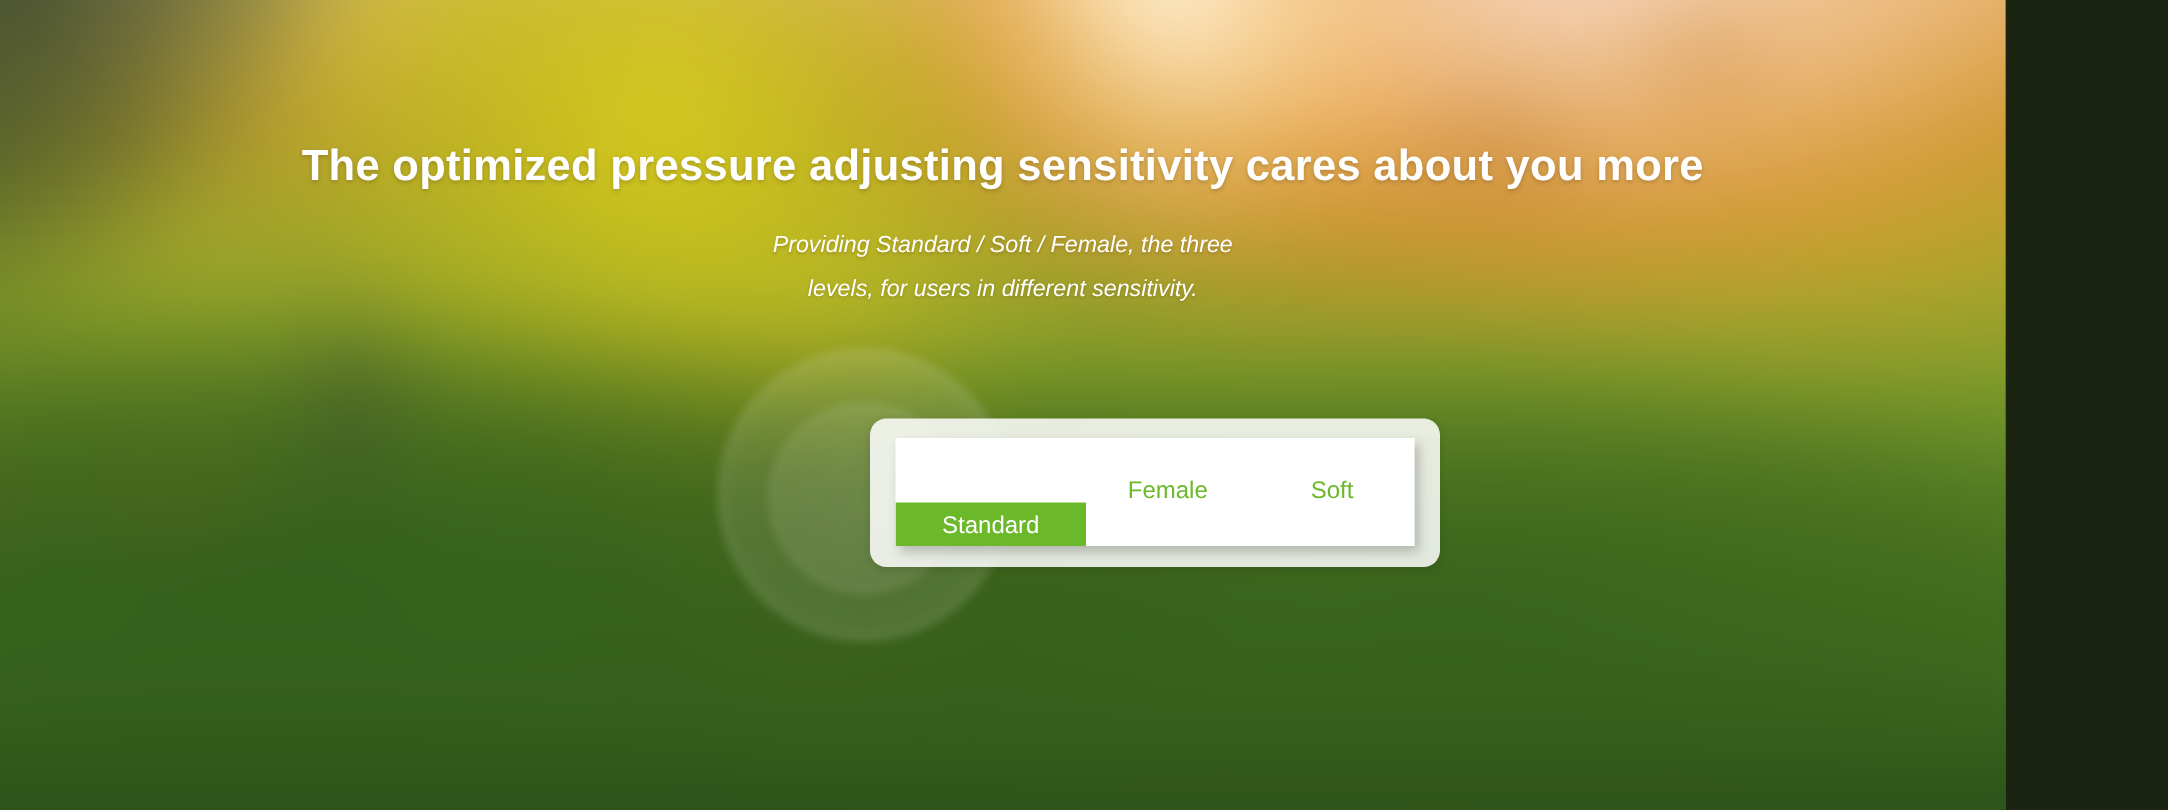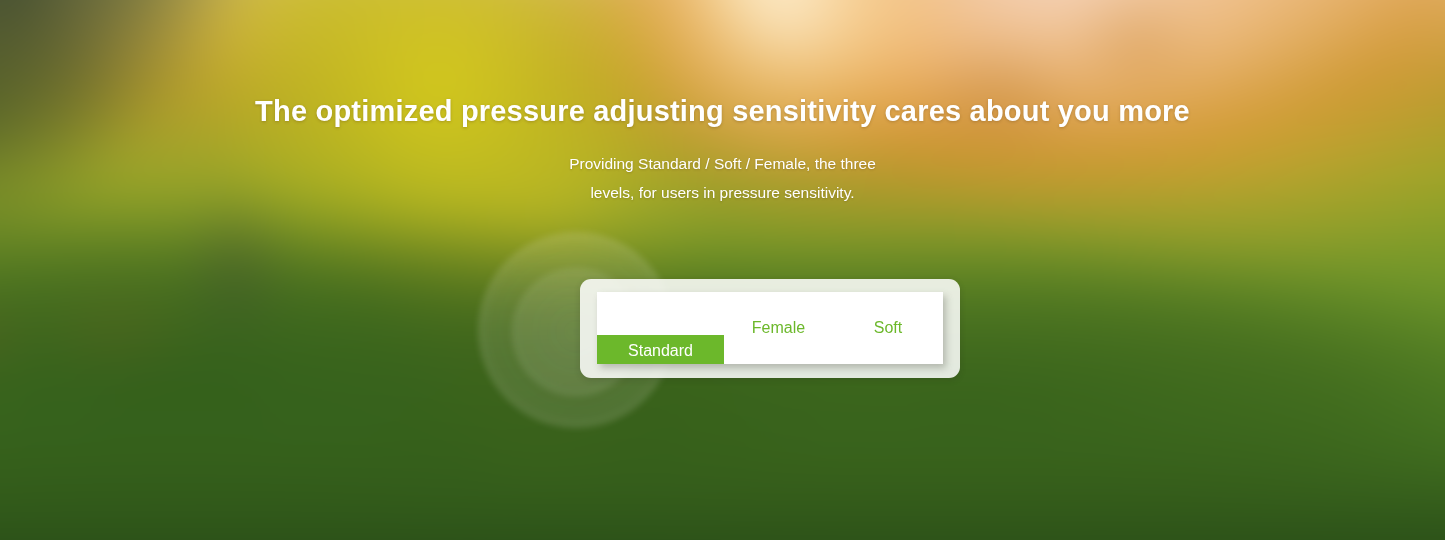--- a/index.html
+++ b/index.html
@@ -6,21 +6,21 @@
     margin: 0;
     padding: 0;
     background: #1b2410;
   }
   body {
     font-family: "Liberation Sans", "DejaVu Sans", sans-serif;
   }
 
   .stage {
     position: relative;
-    width: 1445px;
+    width: 1337px;
     height: 540px;
     overflow: hidden;
     background: #6d7a22;
   }
 
   
   .bg-layer {
     position: absolute;
     inset: -60px;
     pointer-events: none;
@@ -174,20 +174,21 @@
     position: absolute;
     left: 0;
     right: 0;
     top: 149px;
     text-align: center;
     color: #ffffff;
     font-size: 15.5px;
     font-weight: normal;
     line-height: 29px;
     text-shadow: 0 1px 2px rgba(90,60,20,0.28);
+    font-style: italic;
   }
   .subhead .line { display: block; }
 
   
   .switch-outer {
     position: absolute;
     left: 580px;
     top: 279px;
     width: 380px;
     height: 99px;
@@ -247,21 +248,21 @@
 
   <div class="flare flare-outer"></div>
   <div class="flare flare-inner"></div>
 
   <div class="content">
 
     <div class="headline">The optimized pressure adjusting sensitivity cares about you more</div>
 
     <div class="subhead">
       <span class="line">Providing Standard / Soft / Female, the three</span>
-      <span class="line">levels, for users in pressure sensitivity.</span>
+      <span class="line">levels, for users in different sensitivity.</span>
     </div>
 
     <div class="switch-outer">
       <div class="switch-inner">
         <div class="seg seg-standard">Standard</div>
         <div class="seg seg-female">Female</div>
         <div class="seg seg-soft">Soft</div>
       </div>
     </div>
 

